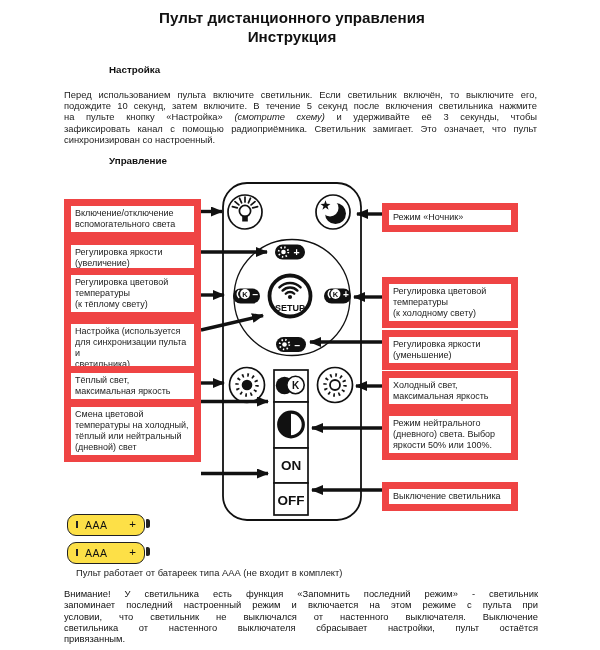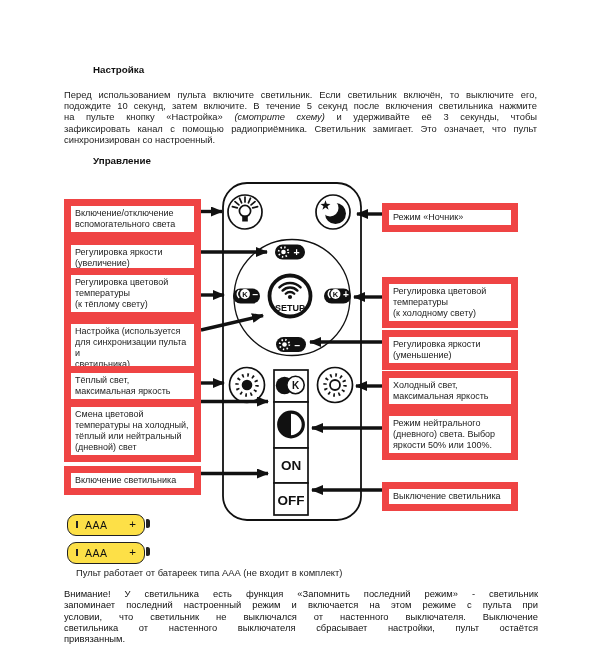--- a/index.html
+++ b/index.html
@@ -5,21 +5,21 @@
   html,body{margin:0;padding:0;background:#fff;}
   .page{
     position:relative;width:600px;height:650px;background:#fff;overflow:hidden;
     font-family:"Liberation Sans","DejaVu Sans",sans-serif;color:#1c1c1c;
   }
   .title{
     position:absolute;top:9px;left:0;width:584px;text-align:center;
     font-weight:bold;font-size:15.2px;line-height:18.5px;color:#111;
   }
   .heading{
-    position:absolute;left:48px;font-weight:bold;font-size:9.8px;line-height:12px;color:#111;padding-left:45px;
+    position:absolute;left:64px;font-weight:bold;font-size:9.8px;line-height:12px;color:#111;padding-left:45px;
   }
   .para{position:absolute;left:64px;width:473px;font-size:9.4px;line-height:11.2px;color:#222;}
   .para .jl{text-align:justify;text-align-last:justify;}
   .para .ll{text-align:left;}
   .warning{font-weight:normal;color:#111;}
   .callout{
     position:absolute;border:7px solid #ef4444;background:#fff;
     padding:2px 4px;font-size:9px;line-height:11px;white-space:pre-line;color:#222;
     box-sizing:border-box;
   }
@@ -40,20 +40,24 @@
   }
   .battery .b-label{position:absolute;left:17px;top:4px;font-size:10.5px;letter-spacing:0.5px;color:#111;}
   .battery .b-plus{position:absolute;right:8px;top:3px;font-size:11.5px;color:#111;}
   .note{position:absolute;left:76px;top:567px;font-size:9.4px;color:#222;}
 </style>
 </head>
 <body>
 
 <div class="page">
 
+  <div class="title">
+    <div>Пульт дистанционного управления</div>
+    <div>Инструкция</div>
+  </div>
 
   <div class="heading" style="top:64px">Настройка</div>
 
   <div class="para" style="top:89px">
     <div class="jl">Перед использованием пульта включите светильник. Если светильник включён, то выключите его,</div>
     <div class="jl">подождите 10 секунд, затем включите. В течение 5 секунд после включения светильника нажмите</div>
     <div class="jl"><span>на пульте кнопку «Настройка»</span> <i>(смотрите схему)</i> <span>и удерживайте её 3 секунды, чтобы</span></div>
     <div class="jl">зафиксировать канал с помощью радиоприёмника. Светильник замигает. Это означает, что пульт</div>
     <div class="ll">синхронизирован со настроенный.</div>
   </div>
@@ -210,21 +214,20 @@
 (к тёплому свету)</div>
   <div class="callout left" style="top:317px">Настройка (используется
 для синхронизации пульта и
 светильника)</div>
   <div class="callout left" style="top:366px">Тёплый свет,
 максимальная яркость</div>
   <div class="callout left" style="top:400px">Смена цветовой
 температуры на холодный,
 тёплый или нейтральный
 (дневной) свет</div>
-  <div class="callout left" style="top:466px">Включение светильника</div>
 
   <div class="callout right" style="top:203px">Режим «Ночник»</div>
   <div class="callout right" style="top:277px">Регулировка цветовой
 температуры
 (к холодному свету)</div>
   <div class="callout right" style="top:330px">Регулировка яркости
 (уменьшение)</div>
   <div class="callout right" style="top:371px">Холодный свет,
 максимальная яркость</div>
   <div class="callout right" style="top:409px">Режим нейтрального

